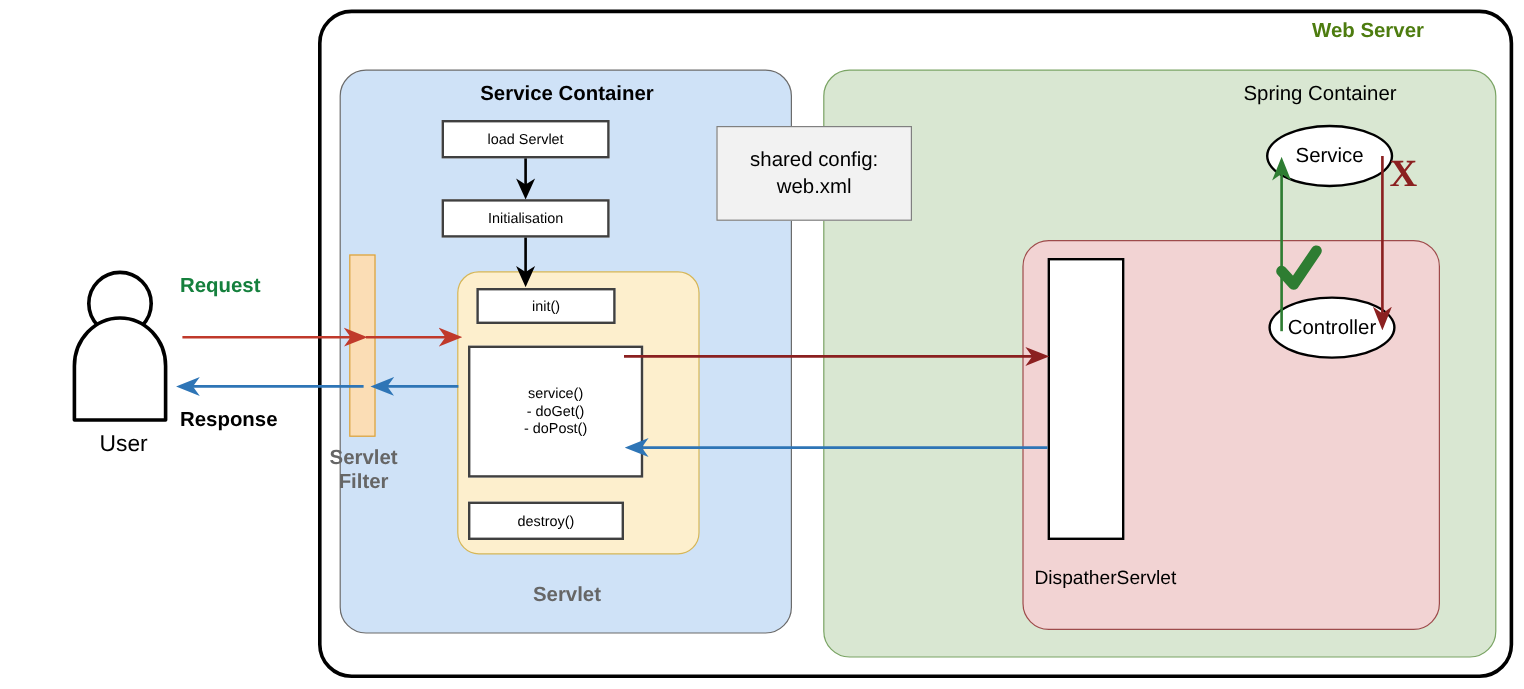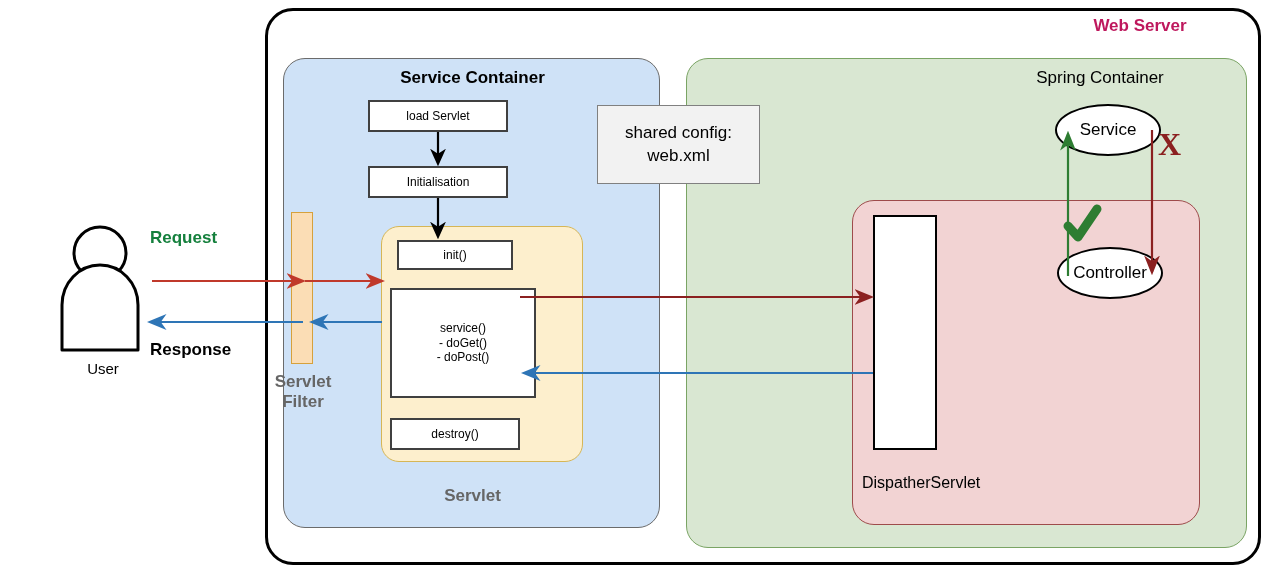--- a/index.html
+++ b/index.html
@@ -23,21 +23,21 @@
   .webserver-box {
     left: 265px; top: 8px; width: 996px; height: 557px;
     border: 3px solid #000000;
     border-radius: 28px;
     background: transparent;
     box-sizing: border-box;
   }
   .label-webserver {
     left: 1020px; top: 16px; width: 240px;
     text-align: center;
-    font-size: 17px; font-weight: bold; color: #be185d;
+    font-size: 17px; font-weight: bold; color: #4d7c0f;
   }
 
   .servlet-container-box {
     left: 283px; top: 58px; width: 377px; height: 470px;
     background: #cfe2f7;
     border: 1.5px solid #6b6b6b;
     border-radius: 22px;
     box-sizing: border-box;
   }
   .label-servlet-container {
@@ -148,21 +148,21 @@
     display: flex; align-items: center; justify-content: center;
     font-size: 17px; color: #000000;
   }
   .oval-service    { left: 1055px; top: 104px; width: 106px; height: 52px; }
   .oval-controller { left: 1057px; top: 247px; width: 106px; height: 52px; }
 
   
   .label-user {
     left: 58px; top: 360px; width: 90px;
     text-align: center;
-    font-size: 15px; color: #000000;
+    font-size: 19px; color: #000000;
   }
   .label-request {
     left: 150px; top: 228px;
     font-size: 17px; font-weight: bold; color: #15803d;
   }
   .label-response {
     left: 150px; top: 340px;
     font-size: 17px; font-weight: bold; color: #000000;
   }
 

